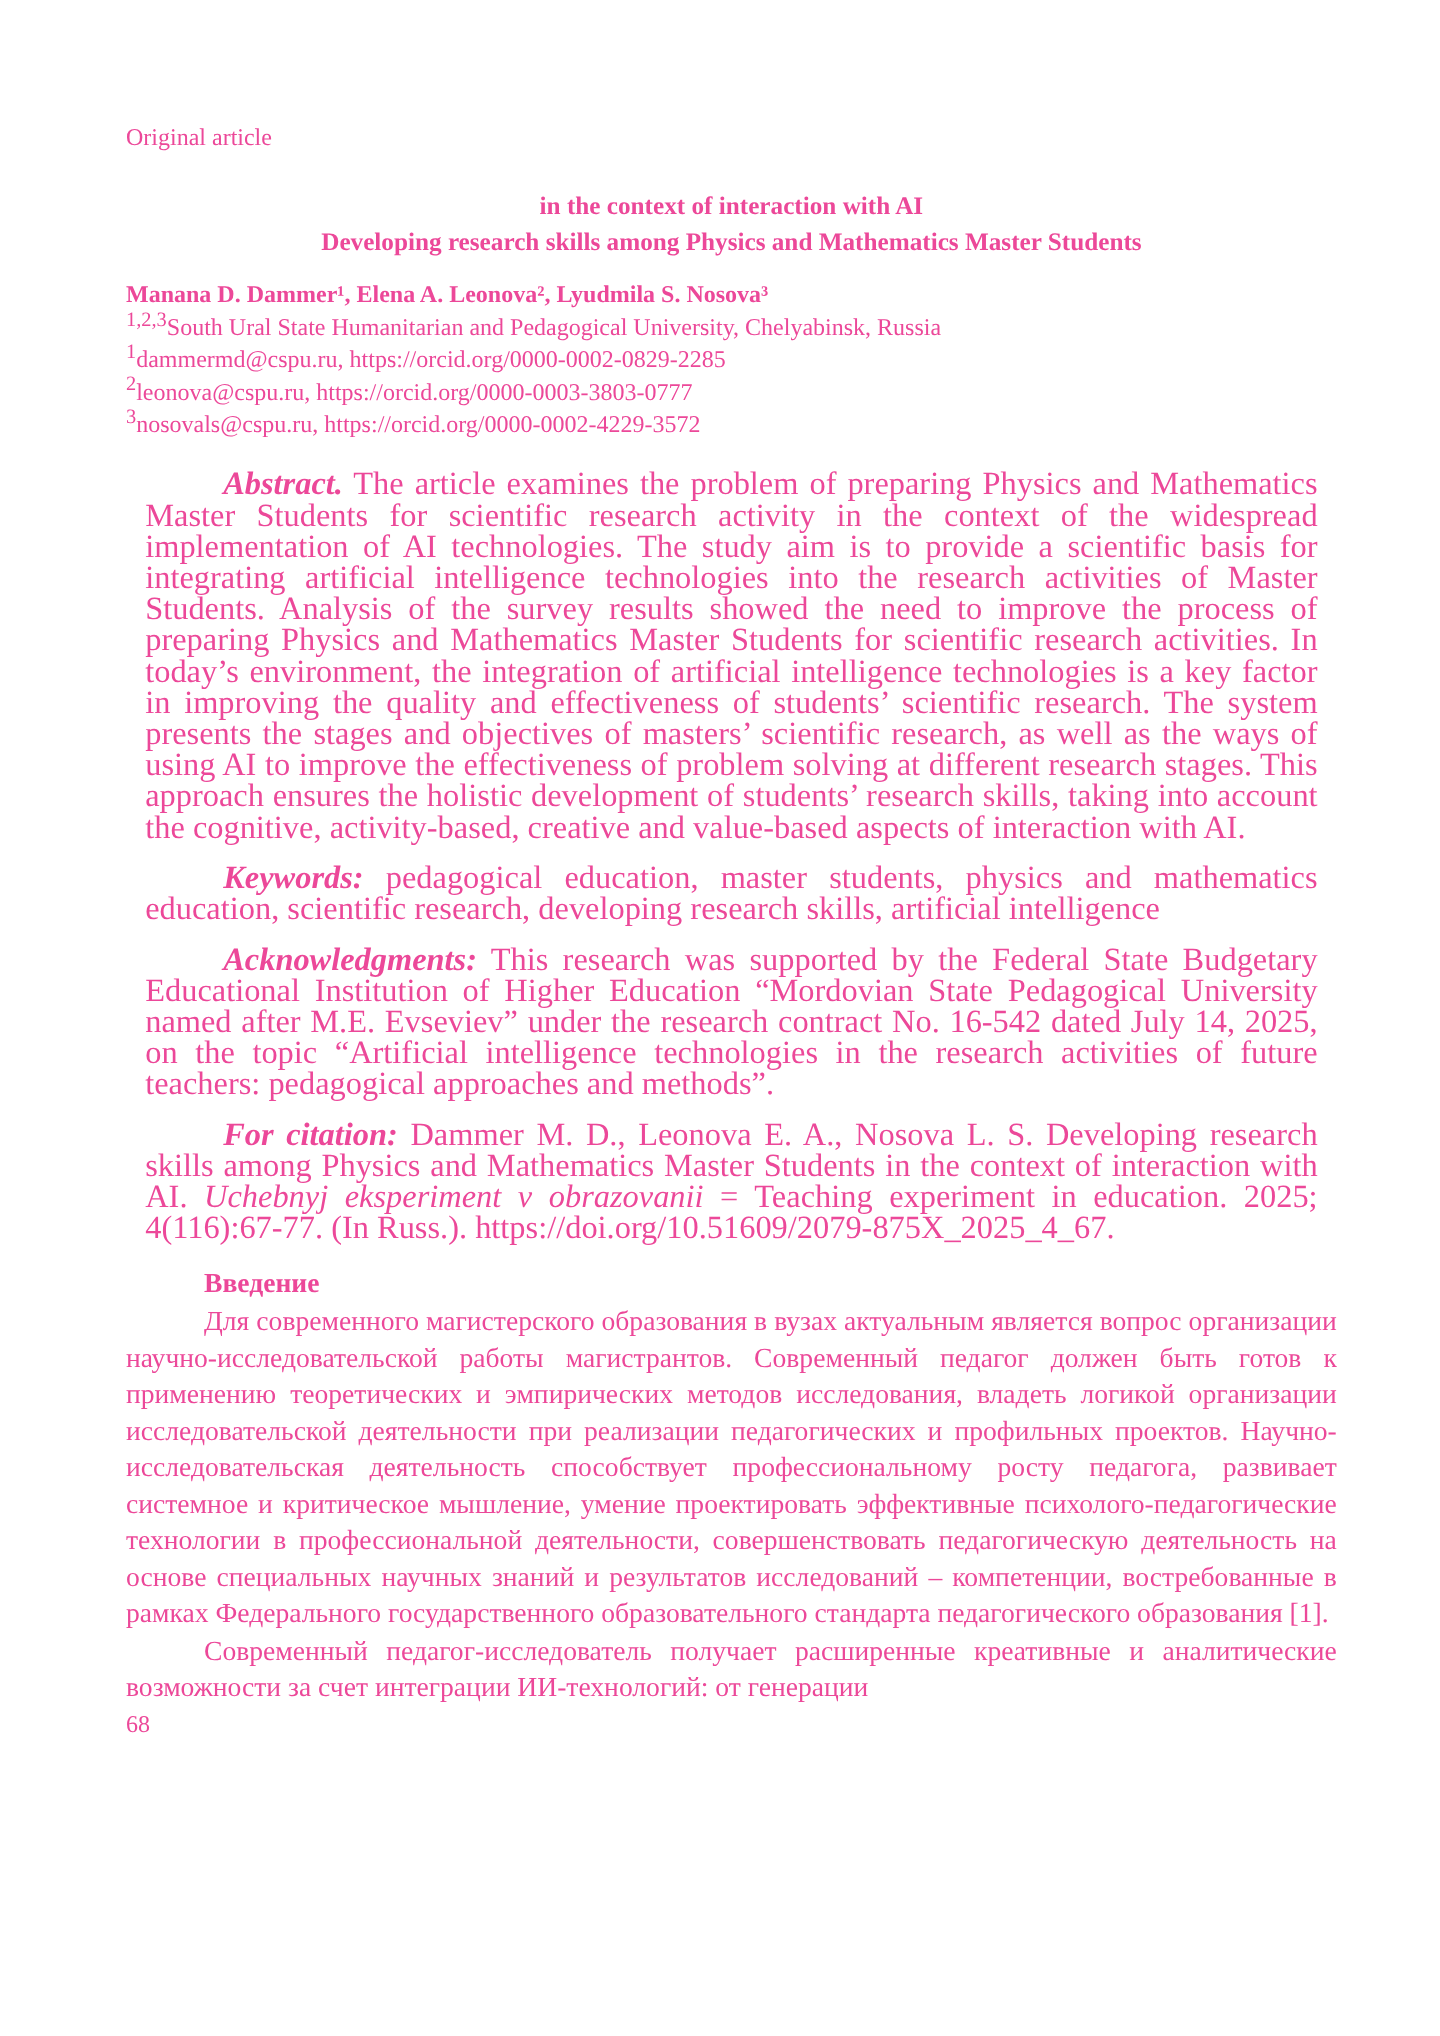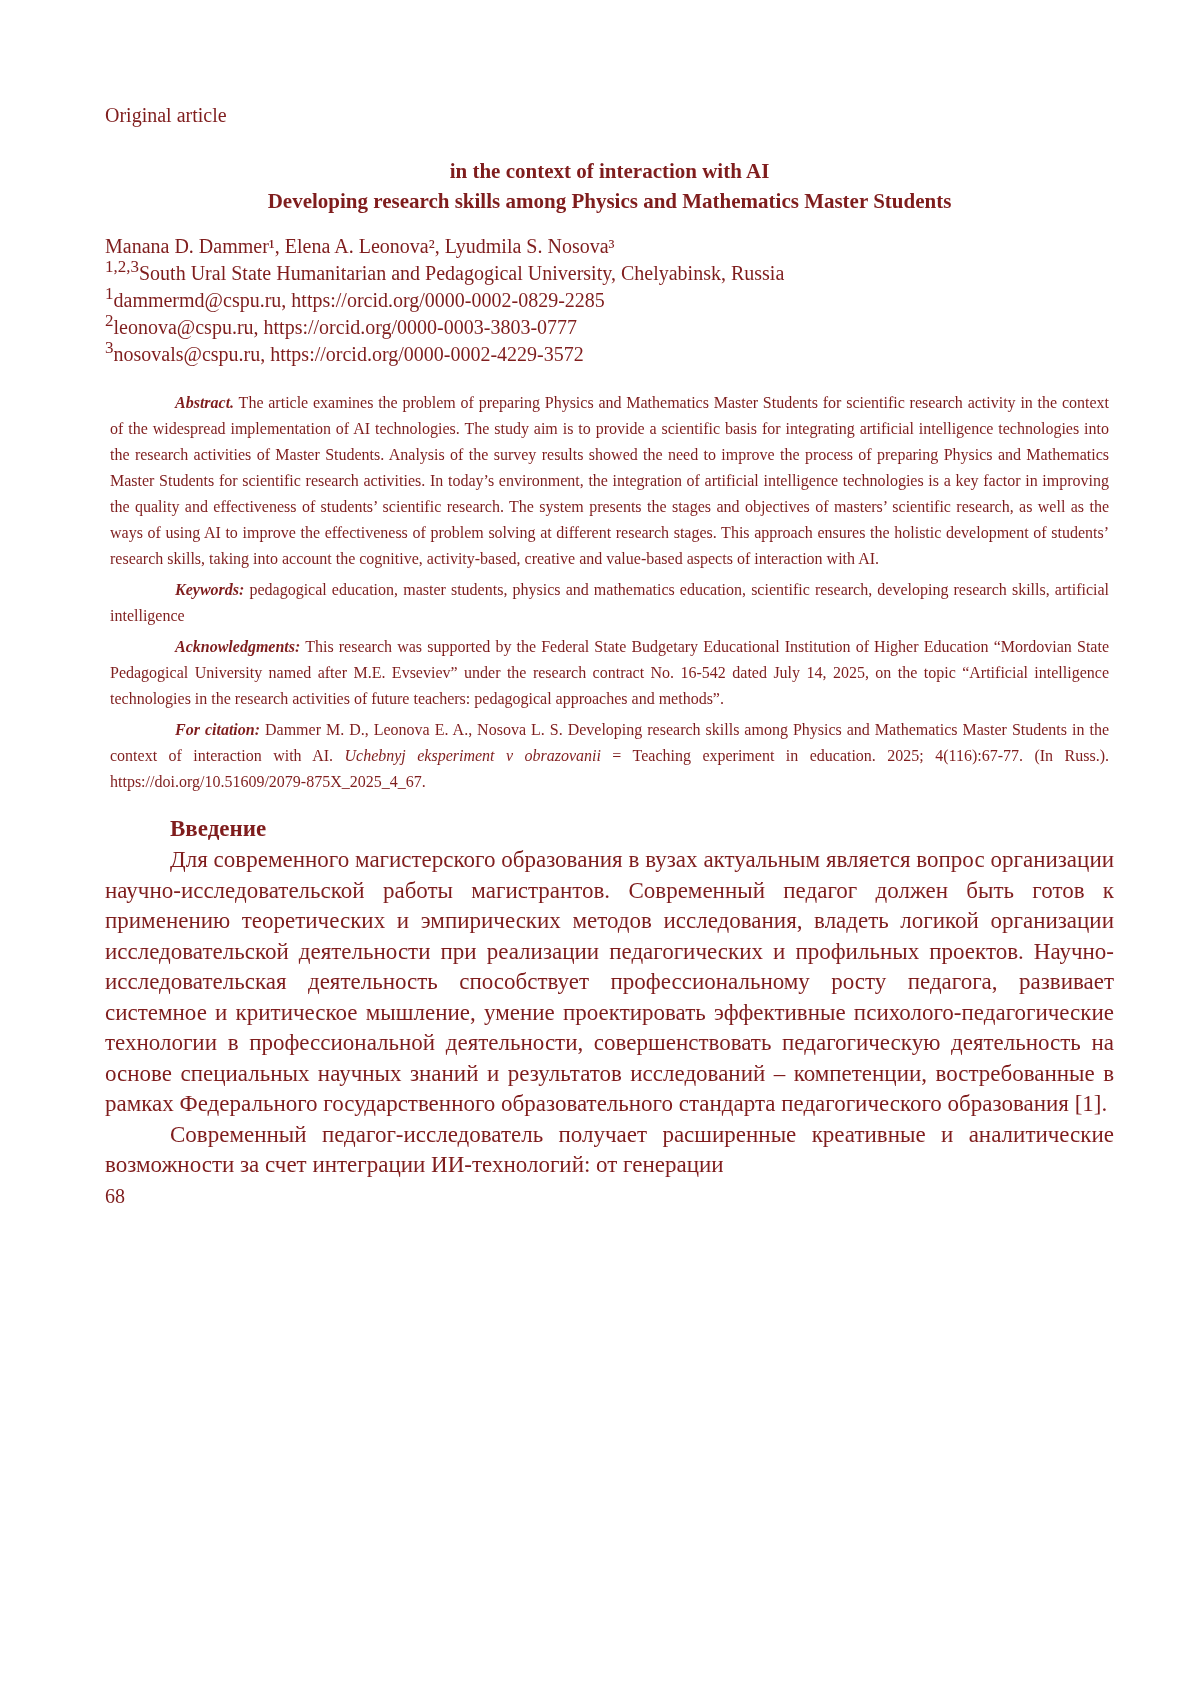--- a/index.html
+++ b/index.html
@@ -3,55 +3,55 @@
 <meta charset="utf-8">
 <title>Article Page</title>
 <style>
   * { box-sizing: border-box; }
   html, body { margin: 0; padding: 0; background: #ffffff; }
   .page {
     position: relative;
     width: 1200px;
     height: 1697px;
     background: #ffffff;
-    color: #7f1d1d;
+    color: #ec4899;
     font-family: "Liberation Serif", "DejaVu Serif", serif;
     padding: 102px 86px 0 105px;
     overflow: hidden;
   }
   .article-type {
     font-size: 20px;
     line-height: 26px;
   }
   .title {
     font-size: 21px;
     font-weight: bold;
     text-align: center;
     line-height: 30px;
     margin: 28px 0 16px 0;
   }
   .authors {
     font-size: 20px;
-    font-weight: normal;
+    font-weight: bold;
     line-height: 28px;
   }
   .contact-line {
     font-size: 20px;
     line-height: 27px;
   }
   sup {
     font-size: 17px;
     line-height: 0;
   }
   .block {
-    font-size: 16px;
+    font-size: 27px;
     line-height: 26px;
     text-align: justify;
     text-indent: 65px;
-    margin: 5px;
+    margin: 16px;
     hyphens: auto;
   }
   .abstract-block { margin-top: 22px; }
   .lead {
     font-weight: bold;
     font-style: italic;
   }
   .it { font-style: italic; }
   .ru-heading {
     font-size: 23px;

